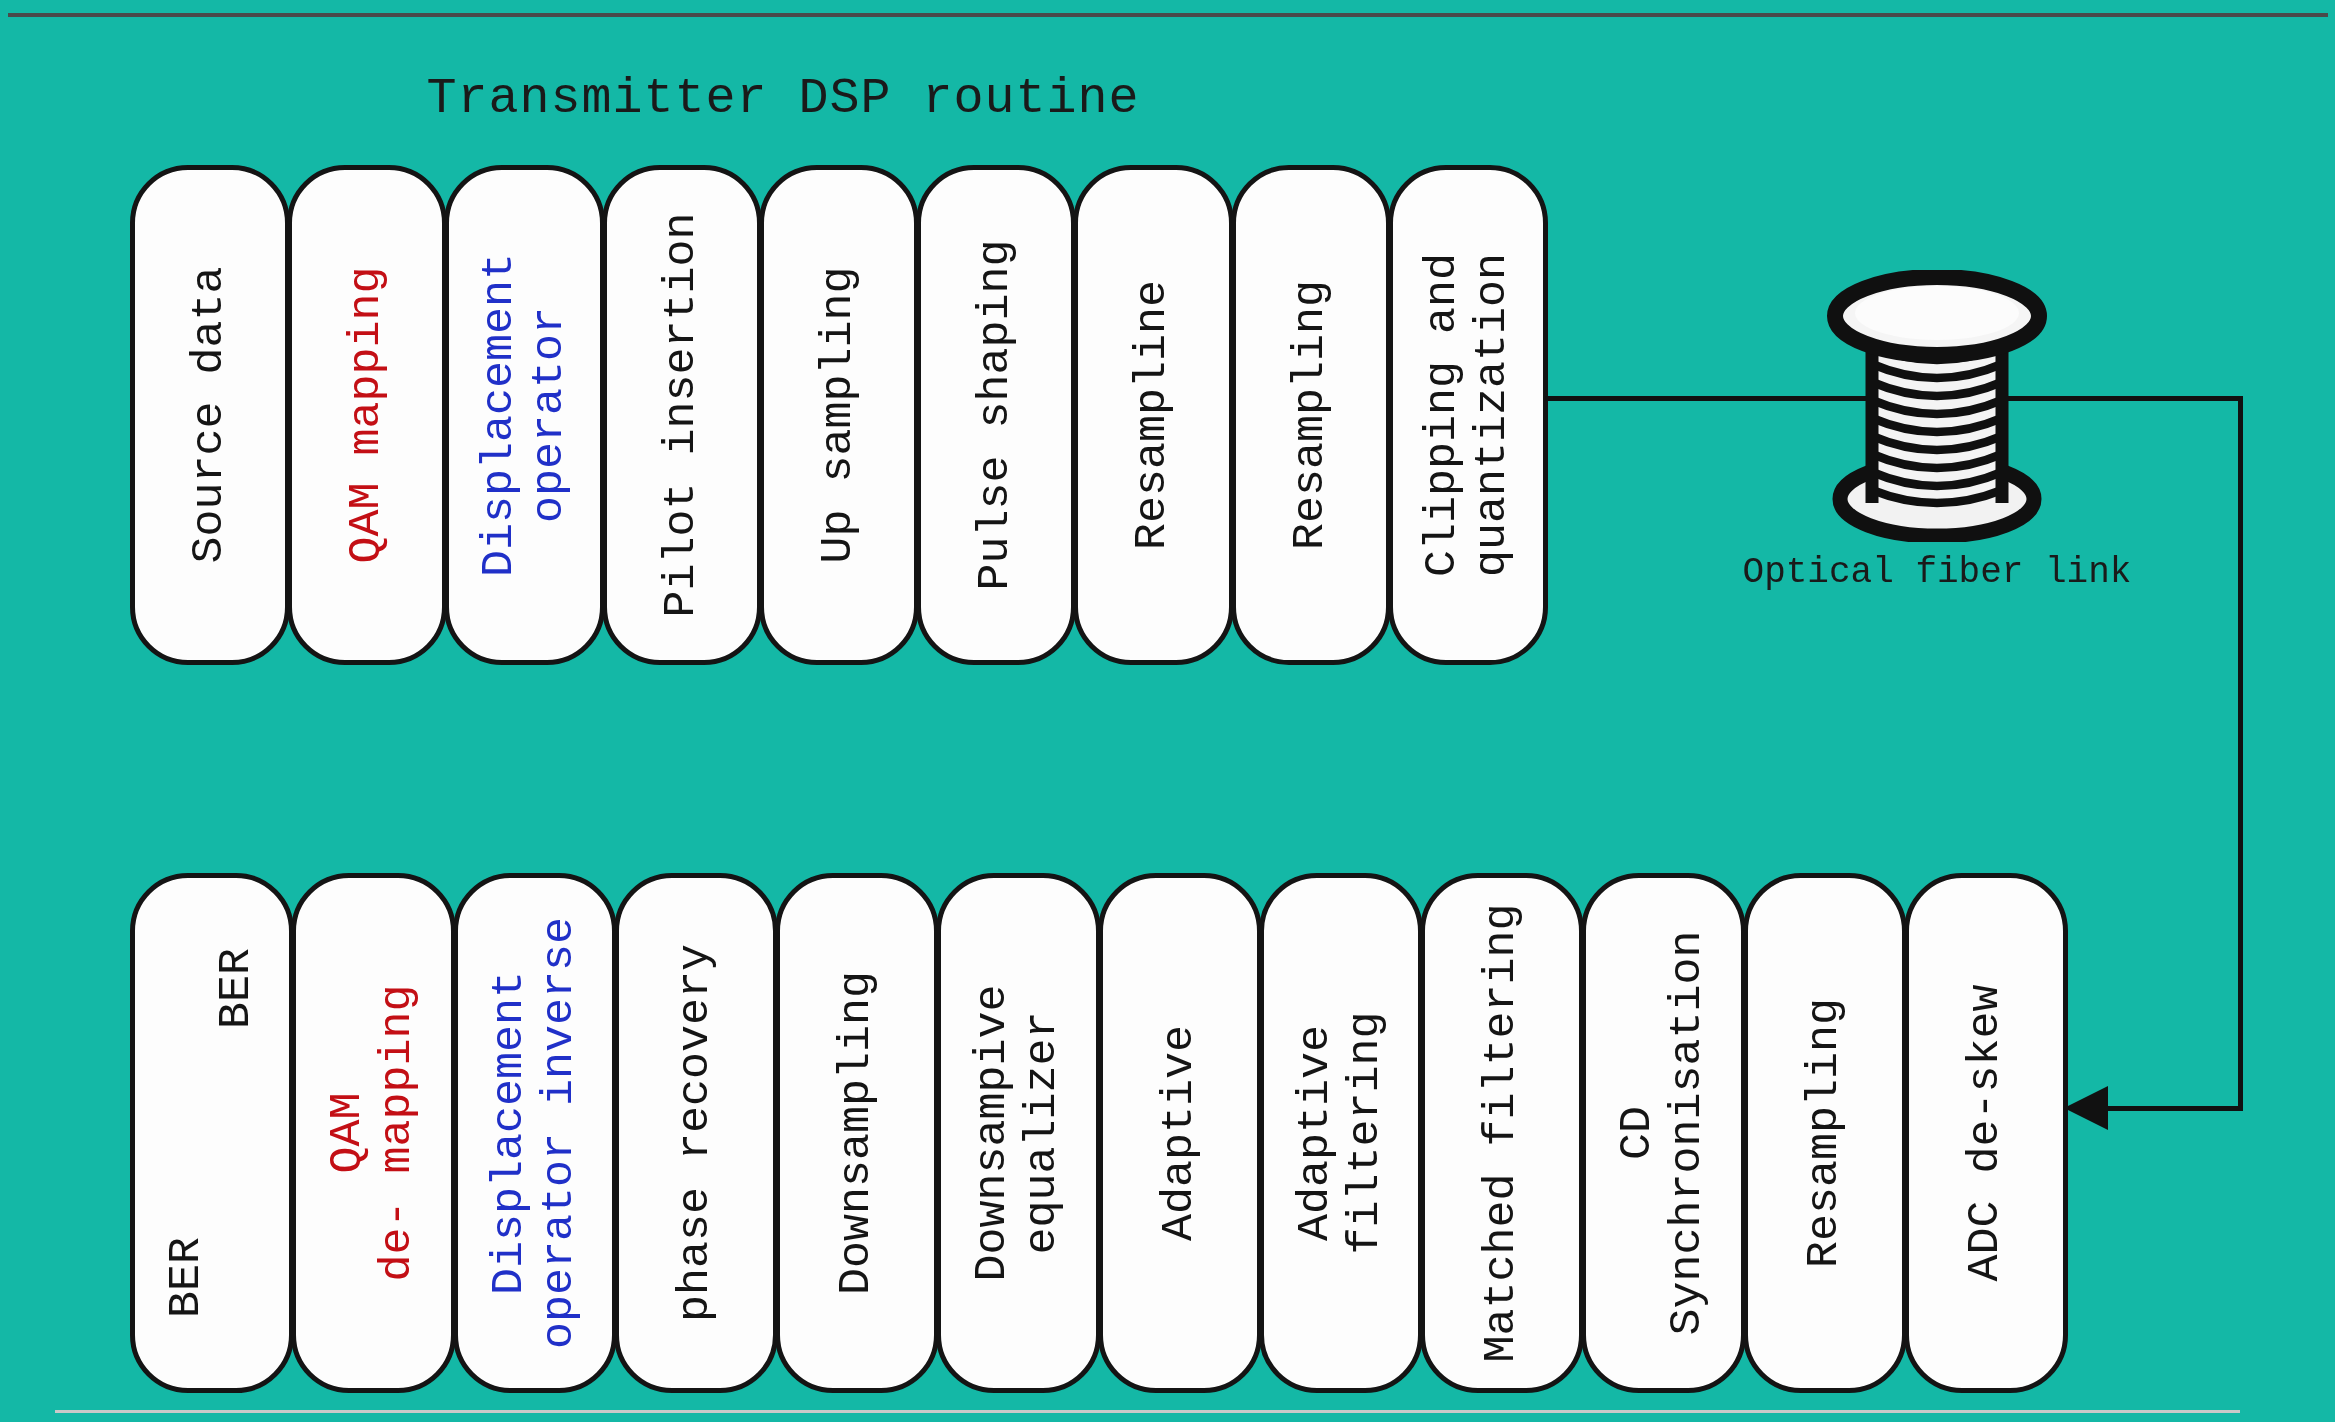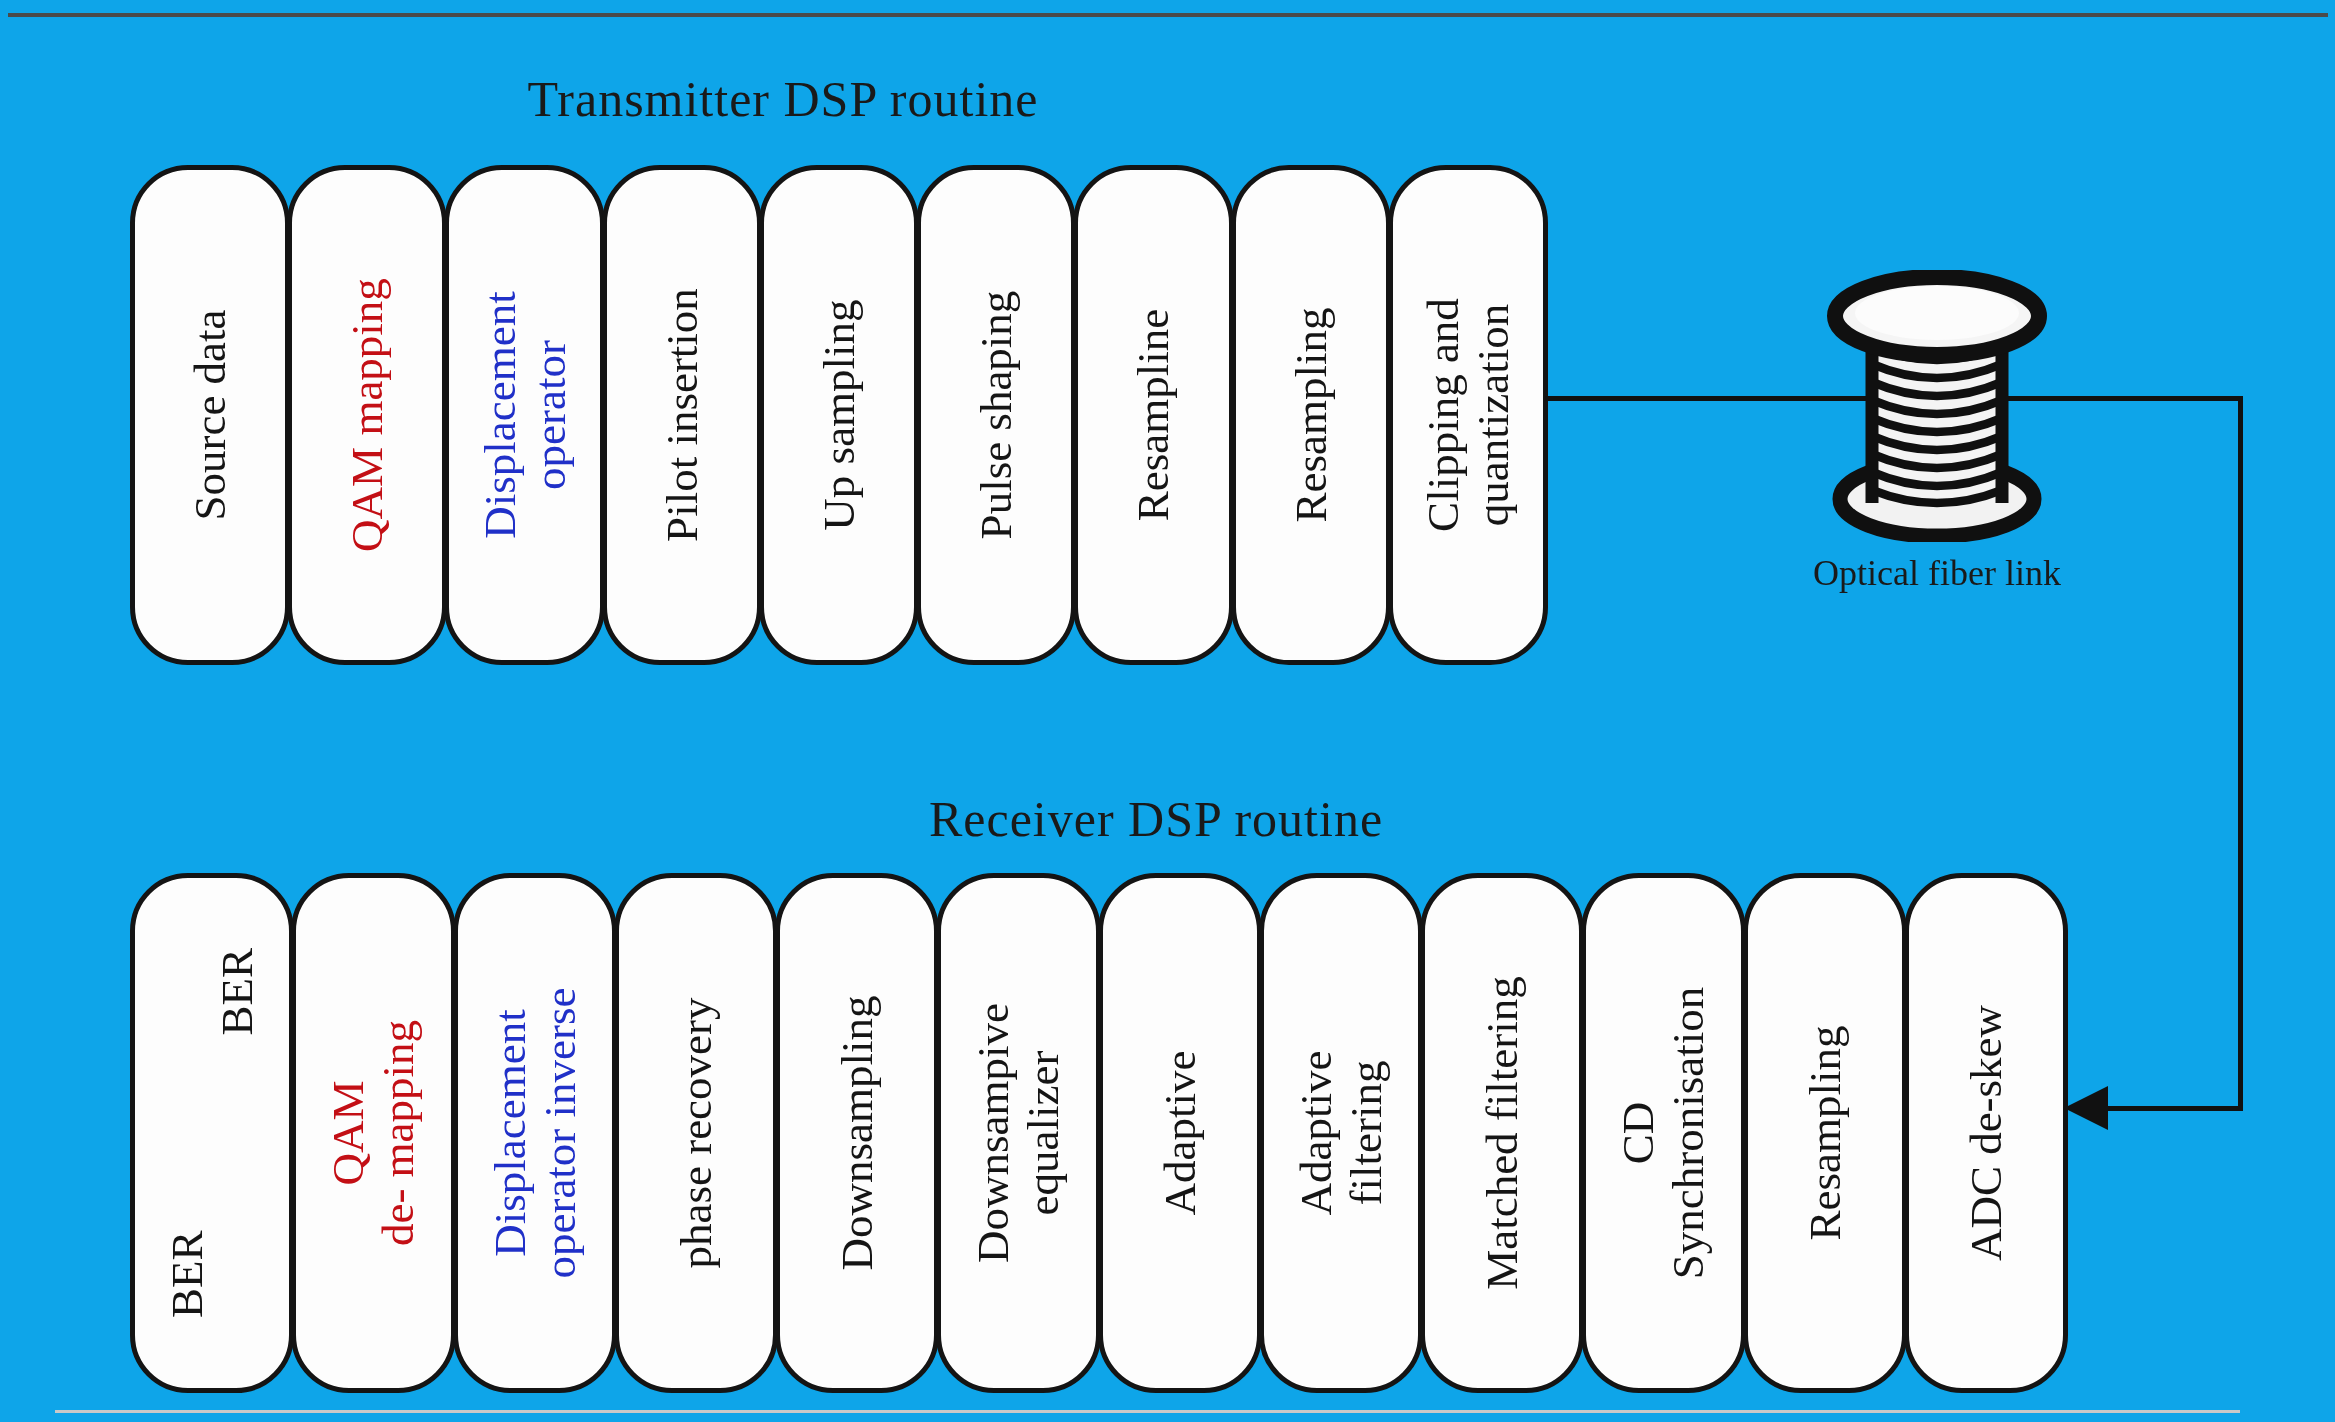--- a/index.html
+++ b/index.html
@@ -1,20 +1,20 @@
 <!DOCTYPE html>
 <html><head>
 <meta charset="utf-8">
 <style>
   html,body{margin:0;padding:0;background:#ffffff;}
   .canvas{
     position:relative;
     width:2335px;height:1422px;
-    background:#0ea5e9;
-    font-family:Liberation Serif, serif;
+    background:#14b8a6;
+    font-family:Liberation Mono, monospace;
     color:#151515;
     overflow:hidden;
   }
   .rule{position:absolute;}
   .rule.top{left:8px;top:13px;width:2320px;height:4px;background:#4a4a4a;}
   .rule.bottom{left:55px;top:1410px;width:2185px;height:3px;background:#c9c9c9;}
 
   .row-title{
     position:absolute;width:800px;text-align:center;
     font-size:50px;font-weight:400;color:#1a1a1a;letter-spacing:1px;
@@ -144,21 +144,20 @@
     <g stroke="#101010" stroke-width="13">
       <line x1="50" y1="55" x2="50" y2="233"></line>
       <line x1="180" y1="55" x2="180" y2="233"></line>
     </g>
     <ellipse cx="115" cy="46" rx="102" ry="39" fill="#f5f5f5" stroke="#101010" stroke-width="16"></ellipse>
     <ellipse cx="115" cy="43" rx="82" ry="27" fill="#fcfcfc"></ellipse>
   </svg>
 
   <div class="fiber-label">Optical fiber link</div>
 
-  <div class="row-title rx">Receiver DSP routine</div>
 
   <div class="box-row rx">
       <div class="dsp-box">
         <div class="rot offset" style="color: rgb(21, 21, 21);">
           <div class="line">BER</div>
           <div class="line">BER</div>
         </div>
       </div>
       <div class="dsp-box">
         <div class="rot" style="color: rgb(195, 15, 21);">

